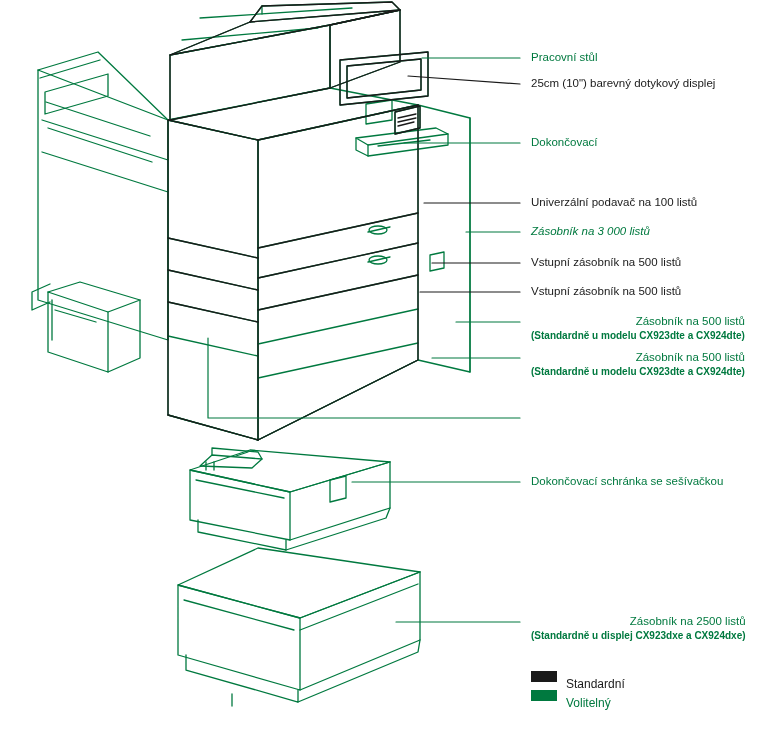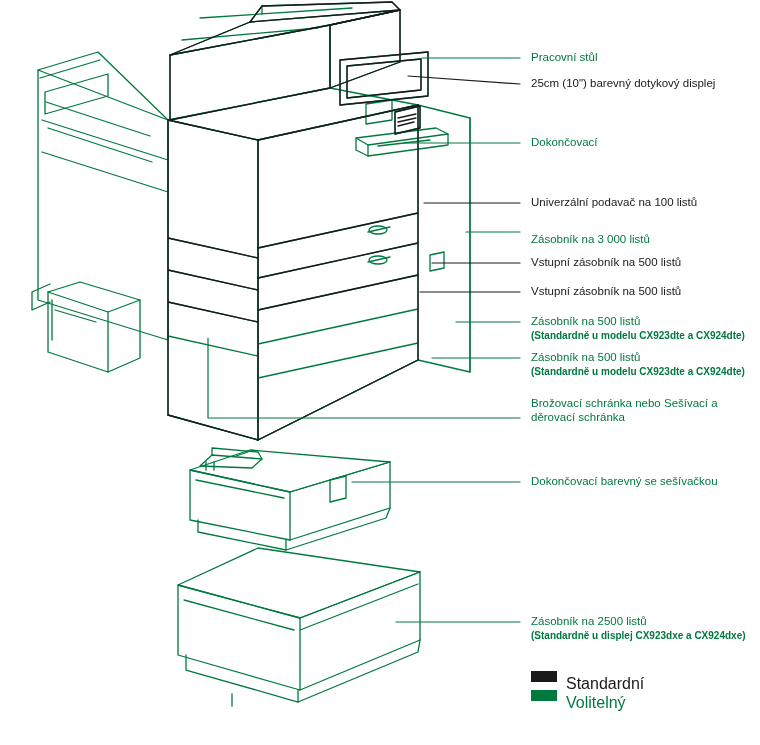--- a/index.html
+++ b/index.html
@@ -11,20 +11,21 @@
     width: 760px;
     height: 745px;
     font-family: "Liberation Sans", sans-serif;
     position: relative;
     overflow: hidden;
   }
   #stage {
     position: relative;
     width: 760px;
     height: 745px;
+    text-align: right;
   }
   #artwork {
     position: absolute;
     left: 0;
     top: 0;
     width: 760px;
     height: 745px;
   }
   .callout {
     position: absolute;
@@ -58,21 +59,21 @@
     height: 16px;
     margin-bottom: 3px;
   }
   .swatch {
     width: 26px;
     height: 11px;
     margin-right: 9px;
     flex: 0 0 auto;
   }
   .legend-label {
-    font-size: 16px;
+    font-size: 12px;
     margin-top: 16px;
   }
   .legend-row.std .legend-label { color: #1a1a1a; }
   .legend-row.opt .legend-label { color: #00793f; }
 </style>
 </head>
 <body>
 
 <div id="stage">
 
@@ -236,21 +237,21 @@
   </div>
 
   <div class="callout opt" style="left:531px; top:135px;">
     <span class="main">Dokončovací</span>
   </div>
 
   <div class="callout std" style="left:531px; top:195px;">
     <span class="main">Univerzální podavač na 100 listů</span>
   </div>
 
-  <div class="callout opt" style="left:531px; top:232px;">
+  <div class="callout opt" style="left:531px; top:224px;font-style:italic;">
     <span class="main">Zásobník na 3 000 listů</span>
   </div>
 
   <div class="callout std" style="left:531px; top:255px;">
     <span class="main">Vstupní zásobník na 500 listů</span>
   </div>
 
   <div class="callout std" style="left:531px; top:284px;">
     <span class="main">Vstupní zásobník na 500 listů</span>
   </div>
@@ -258,27 +259,23 @@
   <div class="callout opt" style="left:531px; top:314px;">
     <span class="main">Zásobník na 500 listů</span>
     <span class="sub">(Standardně u modelu CX923dte a CX924dte)</span>
   </div>
 
   <div class="callout opt" style="left:531px; top:350px;">
     <span class="main">Zásobník na 500 listů</span>
     <span class="sub">(Standardně u modelu CX923dte a CX924dte)</span>
   </div>
 
-  <div class="callout opt" style="left:531px; top:396px;">
-    <span class="main">Brožovací schránka nebo Sešívací a</span>
-    <span class="main">děrovací schránka</span>
-  </div>
 
   <div class="callout opt" style="left:531px; top:474px;">
-    <span class="main">Dokončovací barevný se sešívačkou</span>
+    <span class="main">Dokončovací schránka se sešívačkou</span>
   </div>
 
   <div class="callout opt" style="left:531px; top:614px;">
     <span class="main">Zásobník na 2500 listů</span>
     <span class="sub">(Standardně u displej CX923dxe a CX924dxe)</span>
   </div>
 
   <div id="legend">
     <div class="legend-row std">
       <span class="swatch" style="background:#1a1a1a;"></span>

